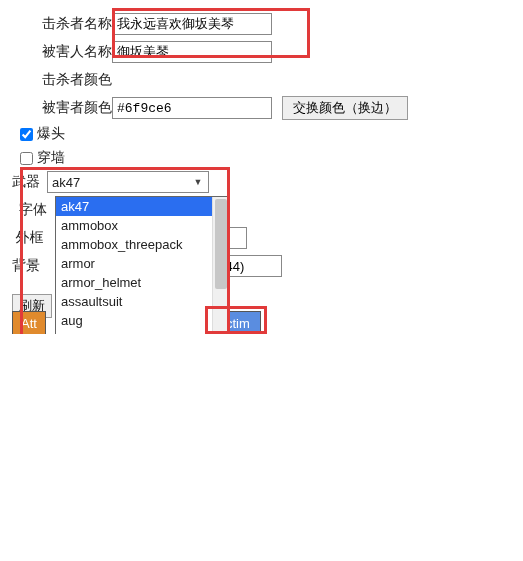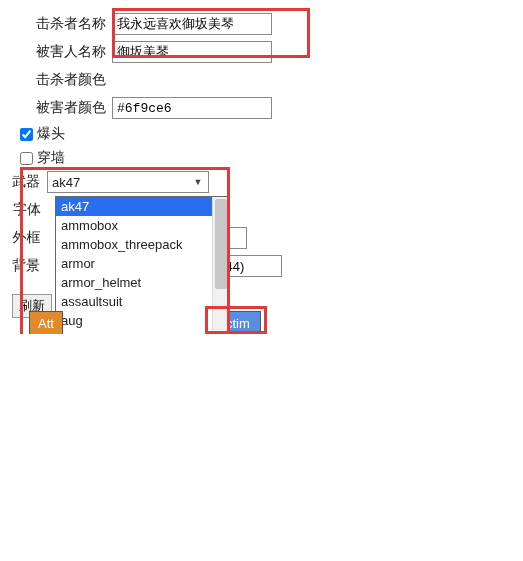--- a/index.html
+++ b/index.html
@@ -14,21 +14,20 @@
   }
   .row {
     display: flex;
     align-items: center;
     margin-bottom: 4px;
     height: 24px;
   }
   .label {
     width: 100px;
     text-align: right;
-    padding-right: 6px;
     white-space: nowrap;
     flex-shrink: 0;
   }
   .text-input {
     height: 22px;
     border: 1px solid #888;
     padding: 0 4px;
     font-size: 13px;
     font-family: inherit;
   }
@@ -117,21 +116,21 @@
     border-radius: 2px;
   }
   .hl-red {
     position: absolute;
     border: 3px solid #e13a3a;
     pointer-events: none;
     z-index: 20;
   }
   .attacker-tag {
     position: absolute;
-    left: 17px;
+    left: 0;
     top: 299px;
     background: #e08a2d;
     color: #fff;
     font-size: 13px;
     padding: 4px 8px;
     border: 1px solid #555;
     z-index: 15;
   }
   .victim-tag {
     position: absolute;
@@ -161,20 +160,21 @@
 </div>
 
 <div class="row">
   <span class="label">击杀者颜色</span>
 </div>
 
 <div class="row">
   <span class="label">被害者颜色</span>
   <input class="text-input wide" value="#6f9ce6" style="">
   <span style="width:10px"></span>
+  <button class="button">交换颜色（换边）</button>
 </div>
 
 <div class="checkbox-row">
   <input type="checkbox" checked="" style="">
   <span>爆头</span>
 </div>
 
 <div class="checkbox-row">
   <input type="checkbox" style="">
   <span>穿墙</span>

